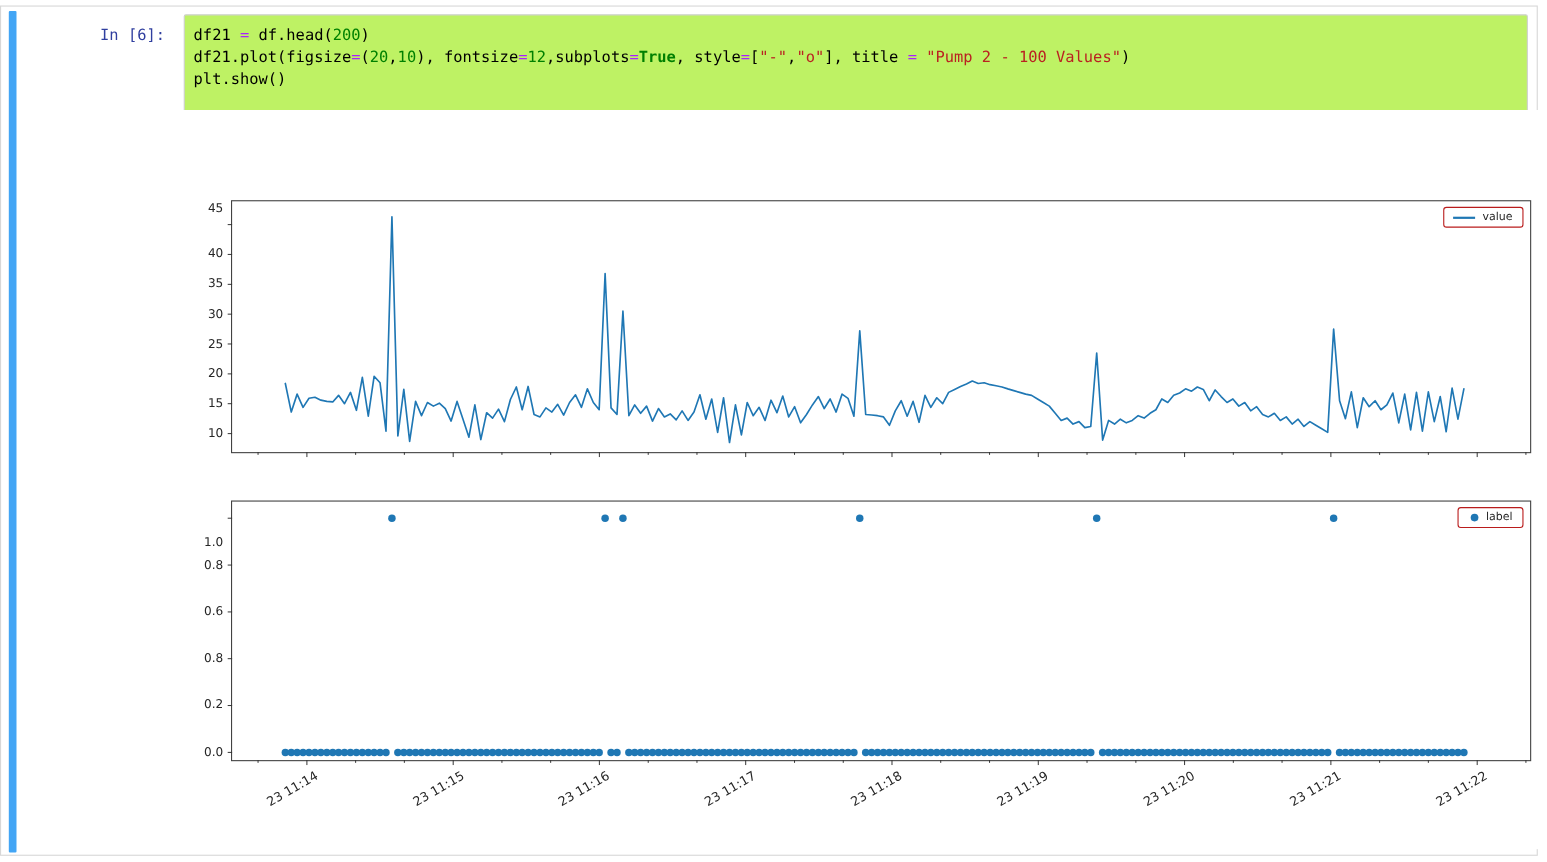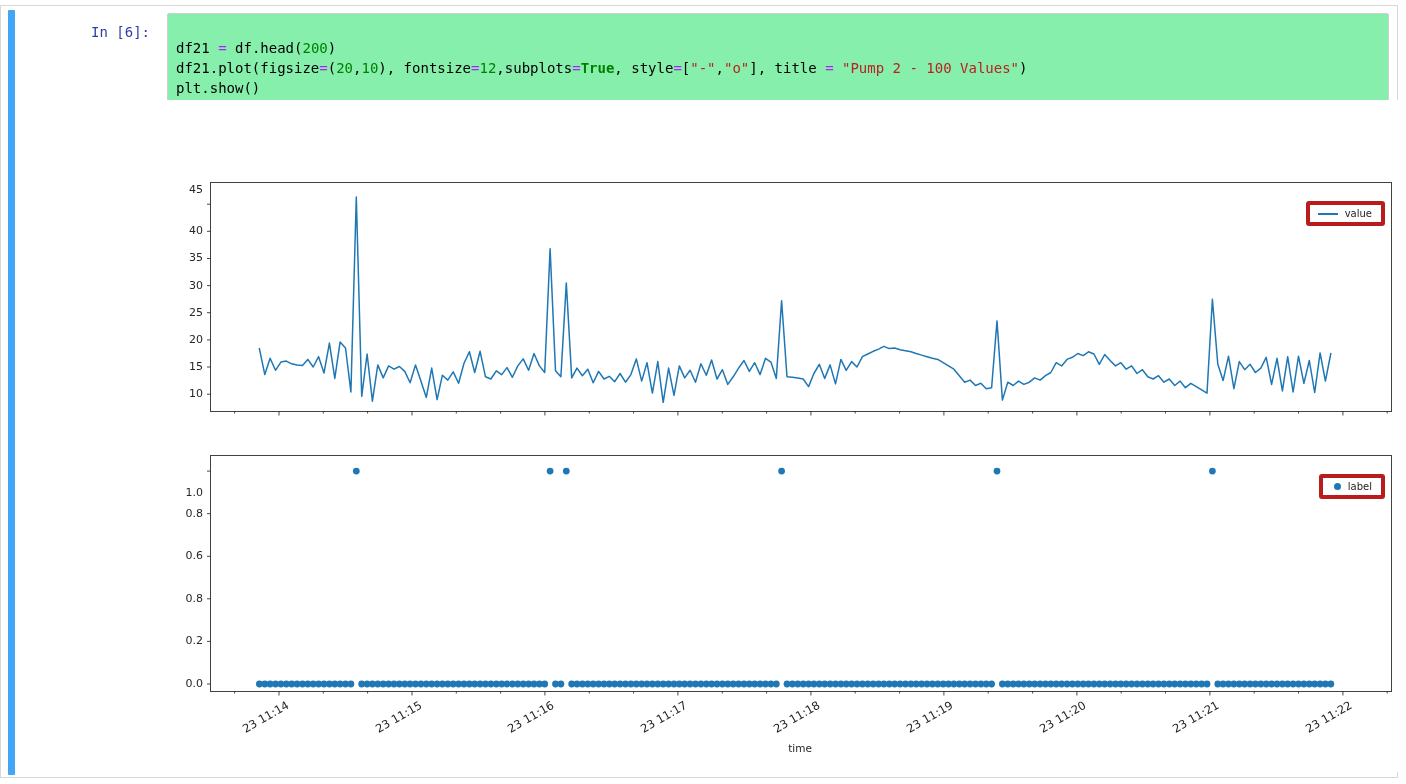--- a/index.html
+++ b/index.html
@@ -3,40 +3,40 @@
 <meta charset="utf-8">
 <style>
   html,body { margin:0; padding:0; background:#fff; }
   body { font-family:"DejaVu Sans", sans-serif; }
   .page { position:relative; width:1406px; height:784px; background:#fff; overflow:hidden; }
   .frame { position:absolute; left:0px; top:5px; width:1396px; height:771px; border:1px solid #d7d7d7; background:#fff; }
   .cell-bar { position:absolute; left:8px; top:10px; width:7px; height:765px; background:#42a5f5; border-radius:1px; }
   .prompt { position:absolute; left:58px; top:24px; width:92px; text-align:right;
             font-family:"DejaVu Sans Mono", monospace; font-size:14px; color:#303f9f; }
   .code-box { position:absolute; left:167px; top:13px; width:1222px; height:103px; box-sizing:border-box;
-              background:#86efac; border:1px solid #cfcfcf; border-radius:2px; padding:24px 8px;
+              background:#bef264; border:1px solid #cfcfcf; border-radius:2px; padding:8px 8px;
               font-family:"DejaVu Sans Mono", monospace; font-size:14px; line-height:20px; white-space:pre; }
   .tok-p { color:#000000; }
   .tok-o { color:#aa22ff; }
   .tok-n { color:#008000; }
   .tok-k { color:#008000; font-weight:bold; }
   .tok-s { color:#ba2121; }
   .figure { position:absolute; left:148px; top:100px; width:1252px; height:672px; background:#fff; }
   .fig-title { position:absolute; left:0; top:8px; width:100%; text-align:center; font-size:12.5px; color:#262626; }
   .axes { position:absolute; border:1px solid #424242; background:#fff; }
   #axes-top { left:62px; top:82px; width:1180px; height:228px; }
   #axes-bottom { left:62px; top:355px; width:1180px; height:235px; }
   .axes svg { display:block; overflow:visible; }
   .y-tick-label { position:absolute; left:-58px; width:50px; text-align:right; font-size:11px; color:#262626; }
   .x-tick-label { position:absolute; font-size:11.5px; color:#262626; white-space:nowrap;
                   transform-origin:100% 0; transform:rotate(-30deg); }
   .xlabel { position:absolute; left:62px; top:642px; width:1180px; text-align:center; font-size:10.5px; color:#262626; }
   .legend { position:absolute; top:5px; right:6px; z-index:2; display:flex; align-items:center;
-            border:4px solid #b91c1c; border-radius:3px; background:rgba(255,255,255,0.92);
-            padding:3px 9px 3px 8px; font-size:10px; color:#262626;margin-top:13px; }
+            border:1px solid #b91c1c; border-radius:3px; background:rgba(255,255,255,0.92);
+            padding:3px 9px 3px 8px; font-size:10px; color:#262626; }
   .legend-line { width:20px; height:0; border-top:2px solid #1f77b4; margin-right:7px; }
   .legend-dot { width:7px; height:7px; border-radius:50%; background:#1f77b4; margin:0 7px 0 3px; }
 </style>
 </head>
 <body>
 
 <div class="page">
   <div class="frame"></div>
   <div class="cell-bar"></div>
   <div class="prompt">In [6]:</div>
@@ -347,15 +347,14 @@
           <line x1="1176.2" x2="1176.2" y1="235" y2="237.5" stroke="#333" stroke-width="0.9"></line>
           <line x1="0" x2="-4" y1="15.1" y2="15.1" stroke="#333" stroke-width="0.9"></line>
           <line x1="0" x2="-4" y1="57.7" y2="57.7" stroke="#333" stroke-width="0.9"></line>
           <line x1="0" x2="-4" y1="100.3" y2="100.3" stroke="#333" stroke-width="0.9"></line>
           <line x1="0" x2="-4" y1="142.8" y2="142.8" stroke="#333" stroke-width="0.9"></line>
           <line x1="0" x2="-4" y1="185.4" y2="185.4" stroke="#333" stroke-width="0.9"></line>
           <line x1="0" x2="-4" y1="228.0" y2="228.0" stroke="#333" stroke-width="0.9"></line>
         </svg>
       </div>
 
-    <div class="xlabel">time</div>
   </div>
 </div>
 
 </body></html>

